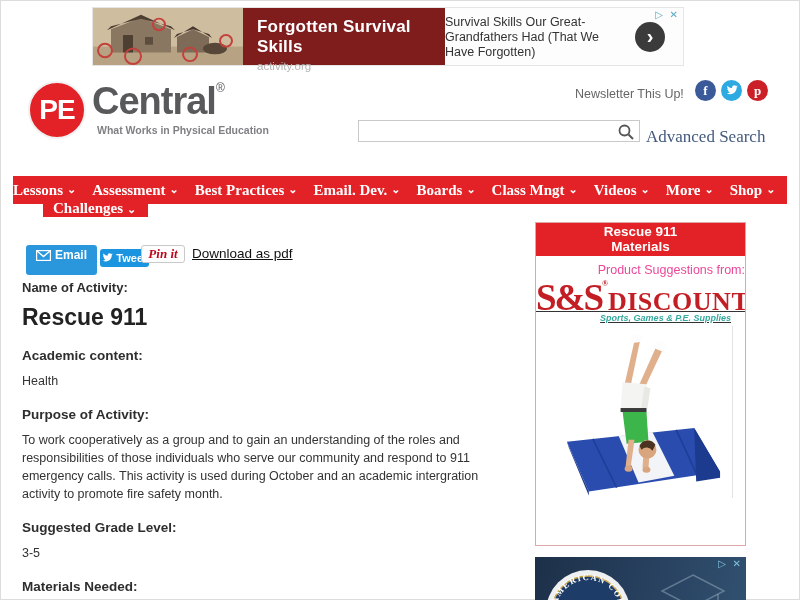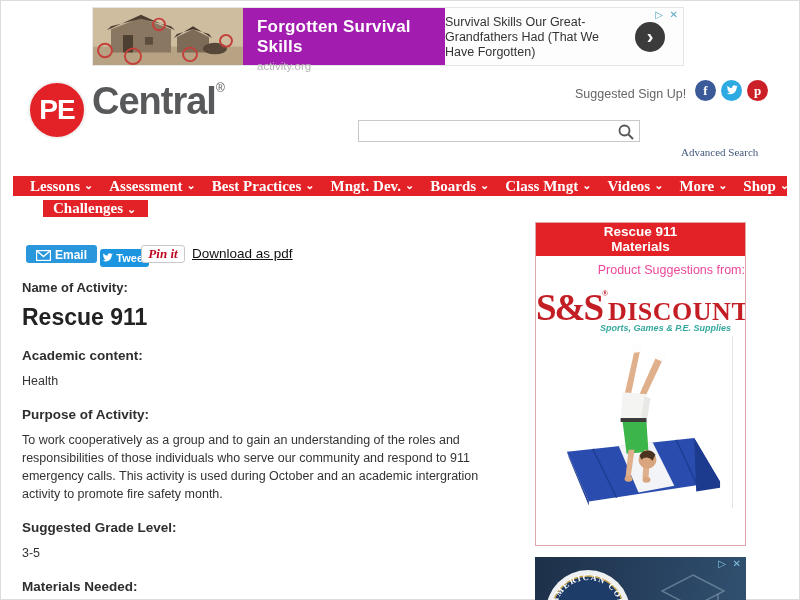--- a/index.html
+++ b/index.html
@@ -5,21 +5,21 @@
   * { margin:0; padding:0; box-sizing:border-box; }
   html,body { background:#fff; }
   body { font-family:"Liberation Sans", sans-serif; color:#333; }
   .page { position:relative; width:800px; height:600px; background:#fff; overflow:hidden;
           box-shadow: inset 0 0 0 1px #dcdcdc; }
 
   
   .top-ad { position:absolute; left:92px; top:7px; width:592px; height:59px; display:flex;
             border:1px solid #e5e5e5; background:#fff; cursor:pointer; }
   .top-ad .photo { width:150px; height:100%; flex:0 0 150px; }
-  .top-ad .darkbox { flex:0 0 202px; background:#a21caf; color:#fff; padding:9px 12px 0 14px; }
+  .top-ad .darkbox { flex:0 0 202px; background:#7f1d1d; color:#fff; padding:9px 12px 0 14px; }
   .top-ad .darkbox .headline { font-size:17px; font-weight:bold; letter-spacing:.2px; }
   .top-ad .darkbox .domain { font-size:11.5px; color:#b5b5b5; margin-top:3px; }
   .top-ad .whitebox { flex:1; position:relative; background:#fdfdfd; padding:7px 60px 0 0; }
   .top-ad .whitebox .tagline { font-size:12.5px; color:#333; line-height:15px; }
   .cta-circle { position:absolute; right:18px; top:14px; width:30px; height:30px; border-radius:50%;
                 background:#3b3b3b; color:#fff; text-align:center; line-height:28px; font-size:20px; font-weight:bold; }
   .adchoices { position:absolute; right:3px; top:1px; font-size:10px; color:#57a8c2; letter-spacing:2px; }
 
   
   .pe-circle { position:absolute; left:28px; top:81px; width:58px; height:58px; border-radius:50%;
@@ -35,58 +35,58 @@
   .soc-fb { left:695px; background:#3a5a99; font-family:"Liberation Serif", serif; }
   .soc-tw { left:721px; background:#2caae1; }
   .soc-tw svg { width:12px; height:12px; margin-top:4px; }
   .soc-pin { left:747px; background:#cb2027; font-family:"Liberation Serif", serif; }
 
   .search-wrap { position:absolute; left:358px; top:120px; width:282px; height:22px; border:1px solid #c9c9c9; background:#fff; }
   .search-input { position:absolute; left:0; top:0; width:252px; height:20px; border:none; outline:none;
                   padding:0 6px; font-size:12px; color:#333; font-family:"Liberation Sans", sans-serif; }
   .search-input::placeholder { color:#aaa; }
   .search-btn { position:absolute; right:4px; top:2px; width:18px; height:18px; background:none; border:none; cursor:pointer; }
-  .adv-search { position:absolute; left:646px; top:146px; font-family:"Liberation Serif", serif;
-                font-size:11px; color:#44597e; text-decoration:none; cursor:pointer;margin-left:35px; }
-
-  
-  .navbar { position:absolute; left:13px; top:176px; width:774px; height:20px; background:#e32227;
-            display:flex; align-items:center; padding-left:17px; }
+  .adv-search { position:absolute; left:646px; top:127px; font-family:"Liberation Serif", serif;
+                font-size:17px; color:#44597e; text-decoration:none; cursor:pointer; }
+
+  
+  .navbar { position:absolute; left:13px; top:176px; width:774px; height:28px; background:#e32227;
+            display:flex; align-items:center; }
   .nav-item { color:#fff; font-family:"Liberation Serif", serif; font-weight:bold; font-size:15px;
               margin-right:16px; cursor:pointer; white-space:nowrap; }
   .nav-item .chev { font-size:11px; margin-left:4px; position:relative; top:-2px; }
   .nav-row2 { position:absolute; left:43px; top:200px; height:17px; background:#e32227; color:#fff;
               font-family:"Liberation Serif", serif; font-weight:bold; font-size:15px; line-height:16px;
               padding:0 12px 0 10px; cursor:pointer; }
 
   
   .main { position:absolute; left:22px; top:243px; width:502px; }
   .share-row { position:relative; height:23px; }
-  .btn-email { position:absolute; left:4px; top:2px; width:71px; height:18px; background:#2a97dd; border-radius:3px;
+  .btn-email { position:absolute; left:4px; top:2px; width:71px; height:30px; background:#2a97dd; border-radius:3px;
                color:#fff; font-size:12px; font-weight:bold; text-align:center; line-height:21px; cursor:pointer; }
   .btn-email svg { vertical-align:-2px; margin-right:4px; }
   .btn-tweet { position:absolute; left:78px; top:6px; width:49px; height:18px; background:#1b95e0; border-radius:3px;
                color:#fff; font-size:11px; font-weight:bold; text-align:center; line-height:18px; cursor:pointer; }
   .btn-tweet svg { vertical-align:-1px; margin-right:3px; }
   .btn-pinit { position:absolute; left:119px; top:2px; width:44px; height:18px; background:#fefefe;
                border:1px solid #c9c9c9; border-radius:3px; color:#bd081c; text-align:center; line-height:16px;
                font-family:"Liberation Serif", serif; font-style:italic; font-weight:bold; font-size:13px; cursor:pointer; }
   .dl-link { position:absolute; left:170px; top:3px; font-size:13.5px; color:#111; text-decoration:underline; cursor:pointer; }
 
   .lbl { font-size:13.5px; font-weight:bold; color:#2e2e2e; margin-top:17px; }
   .val { font-size:12.5px; color:#333; margin-top:9px; line-height:18px; }
   h1.activity-title { font-size:23px; font-weight:bold; color:#222; margin-top:9px; letter-spacing:0; }
 
   
   .sidebar { position:absolute; left:535px; top:222px; width:211px; height:324px;
              border:1px solid #dfa8a8; background:#fff; overflow:hidden; }
   .sb-header { background:#e32227; color:#fff; font-weight:bold; font-size:13.5px; text-align:center;
                line-height:15px; padding:1px 0 2px; }
   .sb-sugg { text-align:right; font-size:12.5px; color:#ec4899; margin-top:7px; }
-  .ss-logo { text-align:center; margin-top:12px; cursor:pointer; line-height:1; }
+  .ss-logo { text-align:center; margin-top:2px; cursor:pointer; line-height:1;text-decoration:underline; }
   .ss-main { font-family:"Liberation Serif", serif; font-weight:bold; color:#c41e25; white-space:nowrap; }
   .ss-ss { font-size:37px; letter-spacing:-2px; }
   .ss-reg { font-size:8px; vertical-align:24px; }
   .ss-discount { font-size:26px; letter-spacing:0.5px; }
   .ss-tagline { font-family:"Liberation Sans", sans-serif; font-style:italic; font-weight:bold;
                 font-size:9px; color:#35a89e; margin:-2px 14px 0 0; text-align:right; }
   .product-img { width:184px; height:172px; margin:3px auto 0; display:block; border-right:1px solid #e3e3e3; }
   .browse-link { display:block; text-align:center; margin-top:8px; font-size:14px; color:#45b8ac;
                  text-decoration:underline; cursor:pointer; }
 
@@ -125,22 +125,23 @@
     </div>
     <div class="whitebox">
       <div class="tagline">Survival Skills Our Great-Grandfathers Had (That We Have Forgotten)</div>
       <div class="cta-circle">›</div>
       <div class="adchoices">▷ ✕</div>
     </div>
   </div>
 
   <div class="pe-circle">PE</div>
   <div class="logo-name"><span>Central</span><span class="logo-reg">®</span></div>
-
-  <div class="newsletter">Suggested Sign Up!</div>
+  <div class="logo-tagline">What Works in Physical Education</div>
+
+  <div class="newsletter">Newsletter This Up!</div>
   <div class="social soc-fb">f</div>
   <div class="social soc-tw">
     <svg viewBox="0 0 24 24">
         <path fill="#fff" d="M23.4 4.8c-.8.36-1.66.6-2.56.72.92-.55 1.63-1.43 1.96-2.48-.86.51-1.82.88-2.84 1.08A4.48 4.48 0 0 0 16.7 2.7c-2.48 0-4.49 2.01-4.49 4.49 0 .35.04.7.11 1.02-3.73-.19-7.04-1.98-9.26-4.7-.39.67-.61 1.44-.61 2.26 0 1.56.79 2.93 2 3.74-.74-.02-1.43-.23-2.03-.56v.05c0 2.18 1.55 3.99 3.6 4.4-.38.11-.77.16-1.18.16-.29 0-.57-.03-.85-.08.57 1.79 2.23 3.09 4.2 3.12a9 9 0 0 1-5.57 1.92c-.36 0-.72-.02-1.07-.06a12.7 12.7 0 0 0 6.88 2.02c8.26 0 12.78-6.84 12.78-12.78l-.01-.58c.87-.63 1.63-1.42 2.2-2.32z"></path>
       </svg>
   </div>
   <div class="social soc-pin">p</div>
 
   <div class="search-wrap">
     <button class="search-btn">
@@ -149,21 +150,21 @@
         <line x1="11.5" y1="11.5" x2="16" y2="16" stroke="#555" stroke-width="2"></line>
       </svg>
     </button>
   </div>
   <a class="adv-search">Advanced Search</a>
 
   <div class="navbar">
     <span class="nav-item"><span>Lessons</span><span class="chev">⌄</span></span>
     <span class="nav-item"><span>Assessment</span><span class="chev">⌄</span></span>
     <span class="nav-item"><span>Best Practices</span><span class="chev">⌄</span></span>
-    <span class="nav-item"><span>Mngt. Dev.</span><span class="chev">⌄</span></span>
+    <span class="nav-item"><span>Email. Dev.</span><span class="chev">⌄</span></span>
     <span class="nav-item"><span>Boards</span><span class="chev">⌄</span></span>
     <span class="nav-item"><span>Class Mngt</span><span class="chev">⌄</span></span>
     <span class="nav-item"><span>Videos</span><span class="chev">⌄</span></span>
     <span class="nav-item"><span>More</span><span class="chev">⌄</span></span>
     <span class="nav-item"><span>Shop</span><span class="chev">⌄</span></span>
   </div>
   <div class="nav-row2"><span>Challenges</span><span class="chev" style="font-size:11px; margin-left:4px;">⌄</span></div>
 
   <div class="main">
     <div class="share-row">

